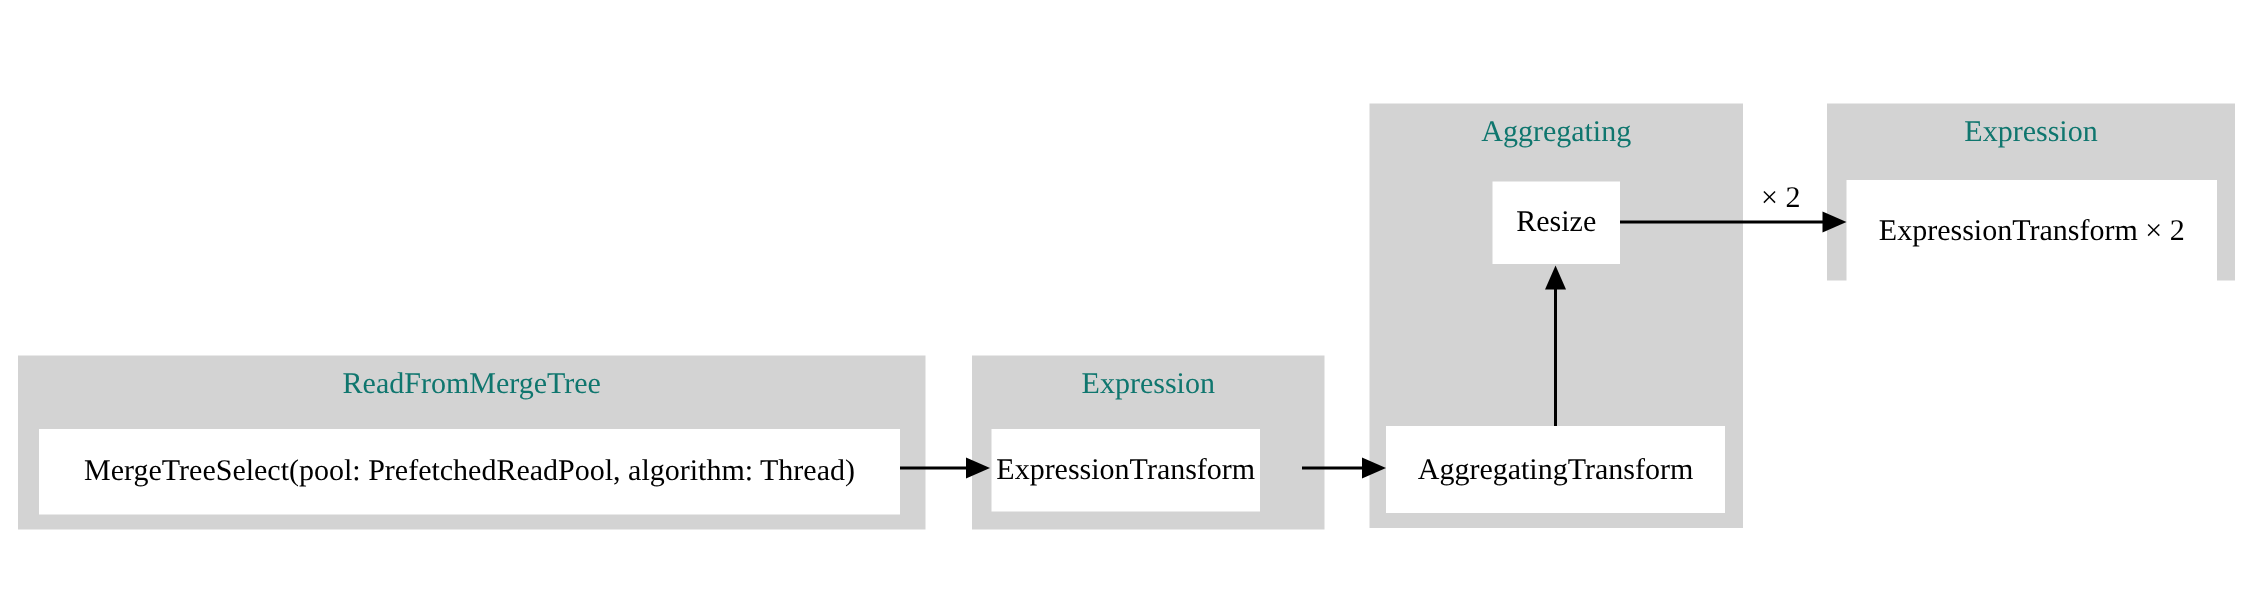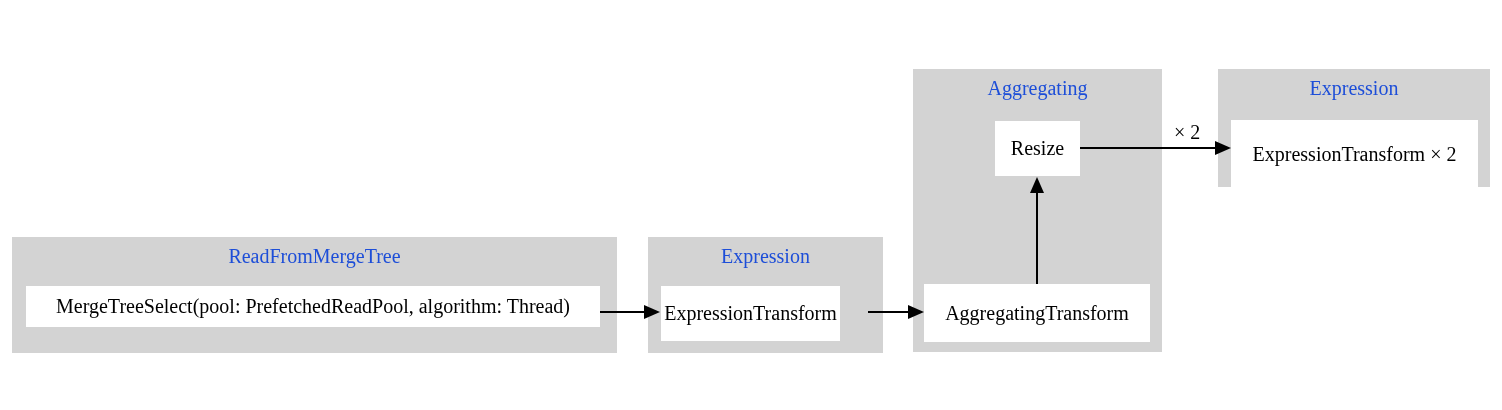--- a/index.html
+++ b/index.html
@@ -19,21 +19,21 @@
   .cluster {
     position: absolute;
     background: #d3d3d3;
   }
   .cluster-title {
     display: block;
     text-align: center;
     padding-top: 8px;
     font-size: 20px;
     line-height: 22px;
-    color: #1d4ed8;
+    color: #0f766e;
     white-space: nowrap;
   }
   .node {
     position: absolute;
     background: #ffffff;
     display: flex;
     align-items: center;
     justify-content: center;
     font-size: 20px;
     color: #000000;
@@ -80,21 +80,21 @@
   </div>
 
   <div class="cluster" style="left:913px; top:69px; width:249px; height:283px;">
     <span class="cluster-title">Aggregating</span>
   </div>
 
   <div class="cluster" style="left:1218px; top:69px; width:272px; height:118px;">
     <span class="cluster-title">Expression</span>
   </div>
 
-  <div class="node" style="left:26px; top:286px; width:574px; height:41px;">MergeTreeSelect(pool: PrefetchedReadPool, algorithm: Thread)</div>
+  <div class="node" style="left:26px; top:286px; width:574px; height:57px;">MergeTreeSelect(pool: PrefetchedReadPool, algorithm: Thread)</div>
 
   <div class="node" style="left:661px; top:286px; width:179px; height:55px;">ExpressionTransform</div>
 
   <div class="node" style="left:924px; top:284px; width:226px; height:58px;">AggregatingTransform</div>
 
   <div class="node" style="left:995px; top:121px; width:85px; height:55px;">Resize</div>
 
   <div class="node" style="left:1231px; top:120px; width:247px; height:68px;">ExpressionTransform × 2</div>
 
   <div>

